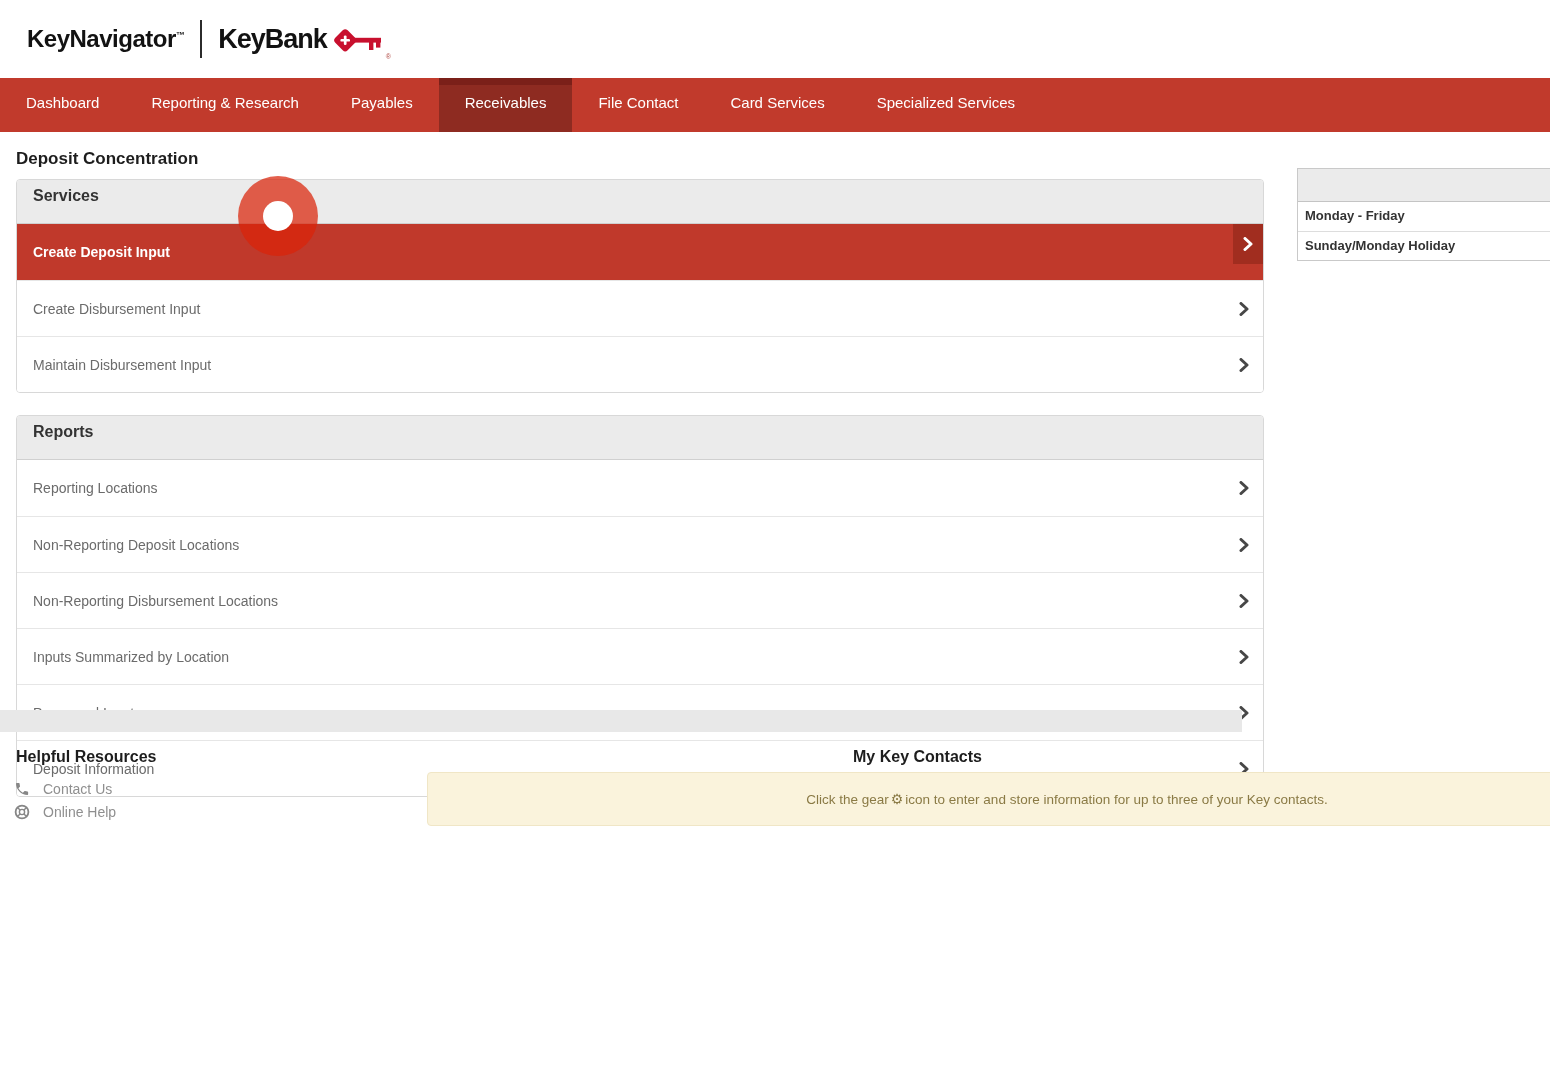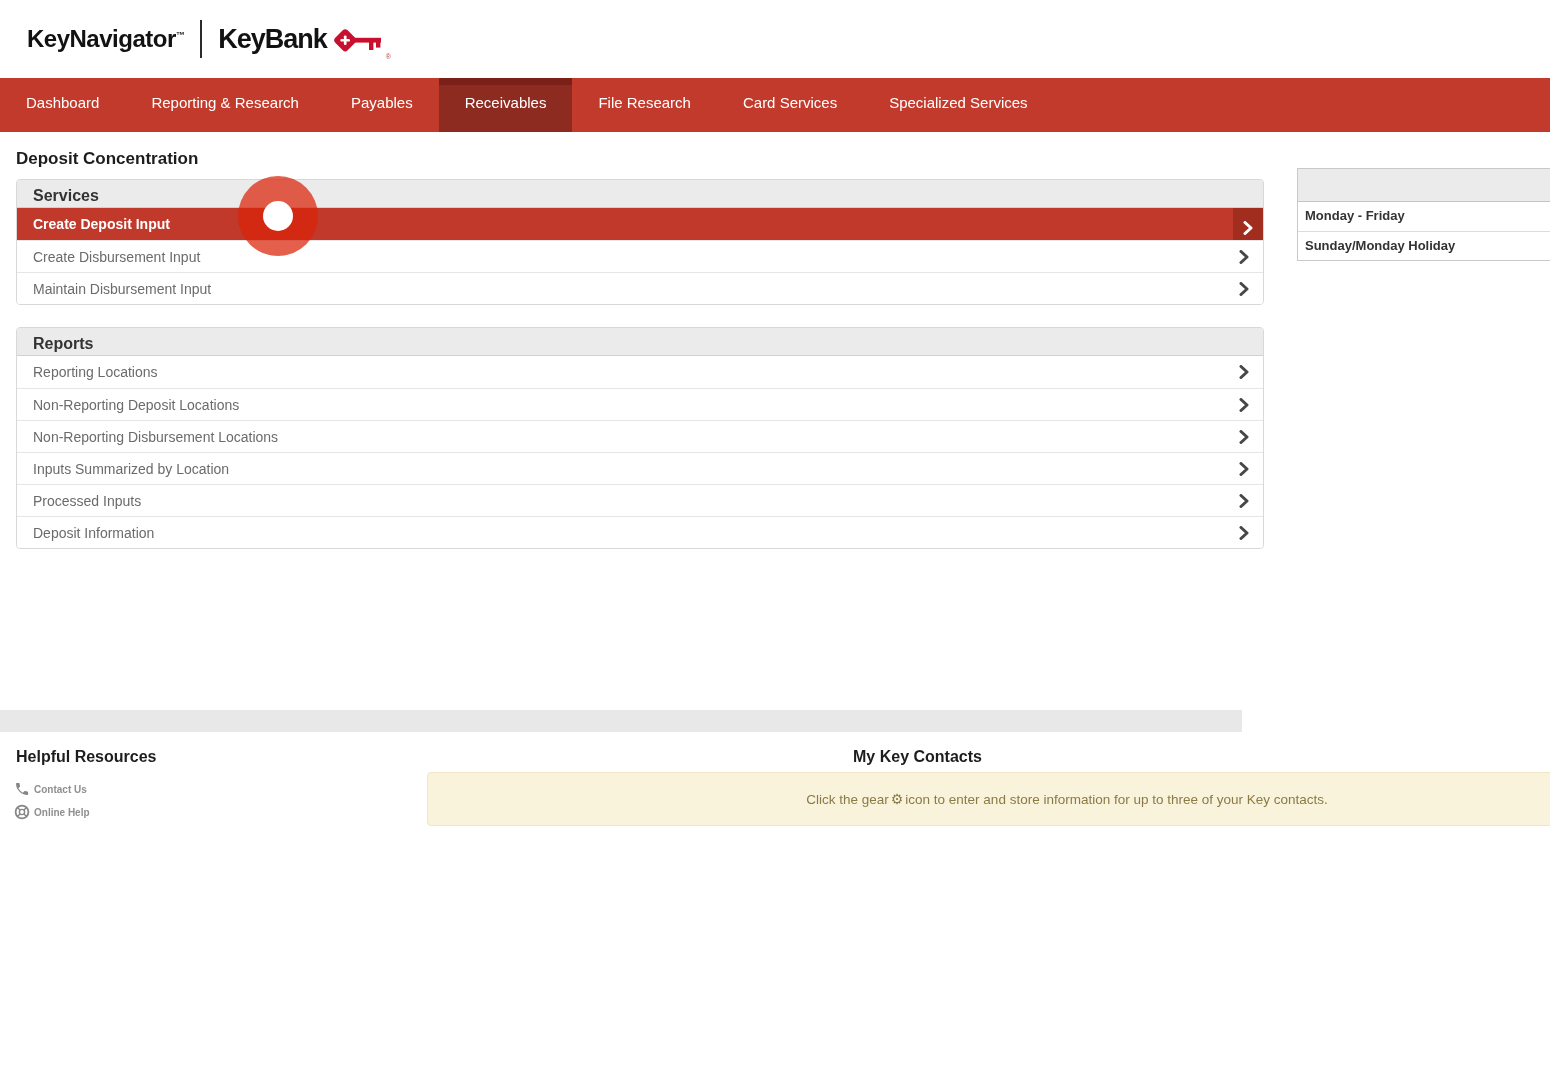--- a/index.html
+++ b/index.html
@@ -17,23 +17,23 @@
 
   
   .navbar { height:54px; background:#c13a2c; display:flex; }
   .nav-item { padding:0 26px; line-height:50px; color:#fff; font-size:15px; cursor:pointer; white-space:nowrap; }
   .nav-item.active { background:#8e2b21; box-shadow:inset 0 7px 0 0 #7b2019;text-align:center; }
 
   
   .page-title { font-size:17px; font-weight:bold; color:#1d1d1d; margin:17px 0 10px 16px; }
   .panel { width:1248px; margin-left:16px; border:1px solid #d8d8d8; border-radius:4px; overflow:hidden; background:#fff; }
   .panel + .panel { margin-top:22px; }
-  .panel-header { background:#ebebeb; border-bottom:1px solid #d0d0d0; height:28px; line-height:32px;
+  .panel-header { background:#ebebeb; border-bottom:1px solid #d0d0d0; height:44px; line-height:32px;
     padding:0 16px; font-size:16px; font-weight:bold; color:#333; }
-  .panel-row { height:32px; display:flex; align-items:center; padding:0 14px 0 16px;
+  .panel-row { height:56px; display:flex; align-items:center; padding:0 14px 0 16px;
     font-size:14px; color:#6b6b6b; position:relative; cursor:pointer; background:#fff; }
   .panel-row + .panel-row { border-top:1px solid #e6e6e6; }
   .panel-row .chev { margin-left:auto; display:flex; align-items:center; }
   .panel-row.highlight { background:#c0392b; color:#fff; font-weight:bold; border-top:none; }
   .panel-row.highlight .chev { position:absolute; right:0; top:0; width:30px; height:40px;
     background:#a12d1f; justify-content:center; margin-left:0; }
 
   
   .schedule { position:absolute; left:1297px; top:168px; width:420px; border:1px solid #c9c9c9; background:#fff; }
   .schedule-header { height:33px; background:#ebebeb; border-bottom:1px solid #c4c4c4; }
@@ -46,21 +46,21 @@
   .click-dot { position:absolute; left:25px; top:25px; width:30px; height:30px; border-radius:50%; background:#fff; }
 
   
   .footer-section { position:absolute; left:0; top:710px; width:1242px; }
   .footer-divider { height:22px; background:#e8e8e8; }
   .footer-body { position:relative; height:130px; }
   .footer-h { position:absolute; font-size:16px; font-weight:bold; color:#1d1d1d; }
   .helpful-title { left:16px; top:16px; }
   .contacts-title { left:853px; top:16px; }
   .footer-links { position:absolute; left:14px; top:49px; display:flex; flex-direction:column; gap:7px; }
-  .footer-link { display:flex; align-items:center; gap:4px; font-size:10px; font-weight:bold; color:#8f8f8f; cursor:pointer; }
+  .footer-link { display:flex; align-items:center; gap:13px; font-size:14px; font-weight:normal; color:#8f8f8f; cursor:pointer; }
   .note-box { position:absolute; left:427px; top:40px; width:1280px; height:54px; background:#faf3dc;
     border:1px solid #f0e6c6; border-radius:4px; display:flex; align-items:center; justify-content:center;
     font-size:13.5px; color:#8a7a45; }
   .gear-glyph { font-size:14px; padding:0 2px; }
 </style>
 </head>
 <body>
 
 <div class="header">
   <span class="brand-product"><span>KeyNavigator</span><span class="brand-tm">™</span></span>
@@ -79,21 +79,21 @@
     </g>
   </svg>
   <span class="brand-reg">®</span>
 </div>
 
 <div class="navbar" id="navbar">
     <div class="nav-item">Dashboard</div>
     <div class="nav-item">Reporting &amp; Research</div>
     <div class="nav-item">Payables</div>
     <div class="nav-item active">Receivables</div>
-    <div class="nav-item">File Research</div>
+    <div class="nav-item">File Contact</div>
     <div class="nav-item">Card Services</div>
     <div class="nav-item">Specialized Services</div>
   </div>
 
 <h1 class="page-title">Deposit Concentration</h1>
 
 <div id="panels">
     <div class="panel">
       <div class="panel-header">Services</div>
       <div class="panel-row highlight">

